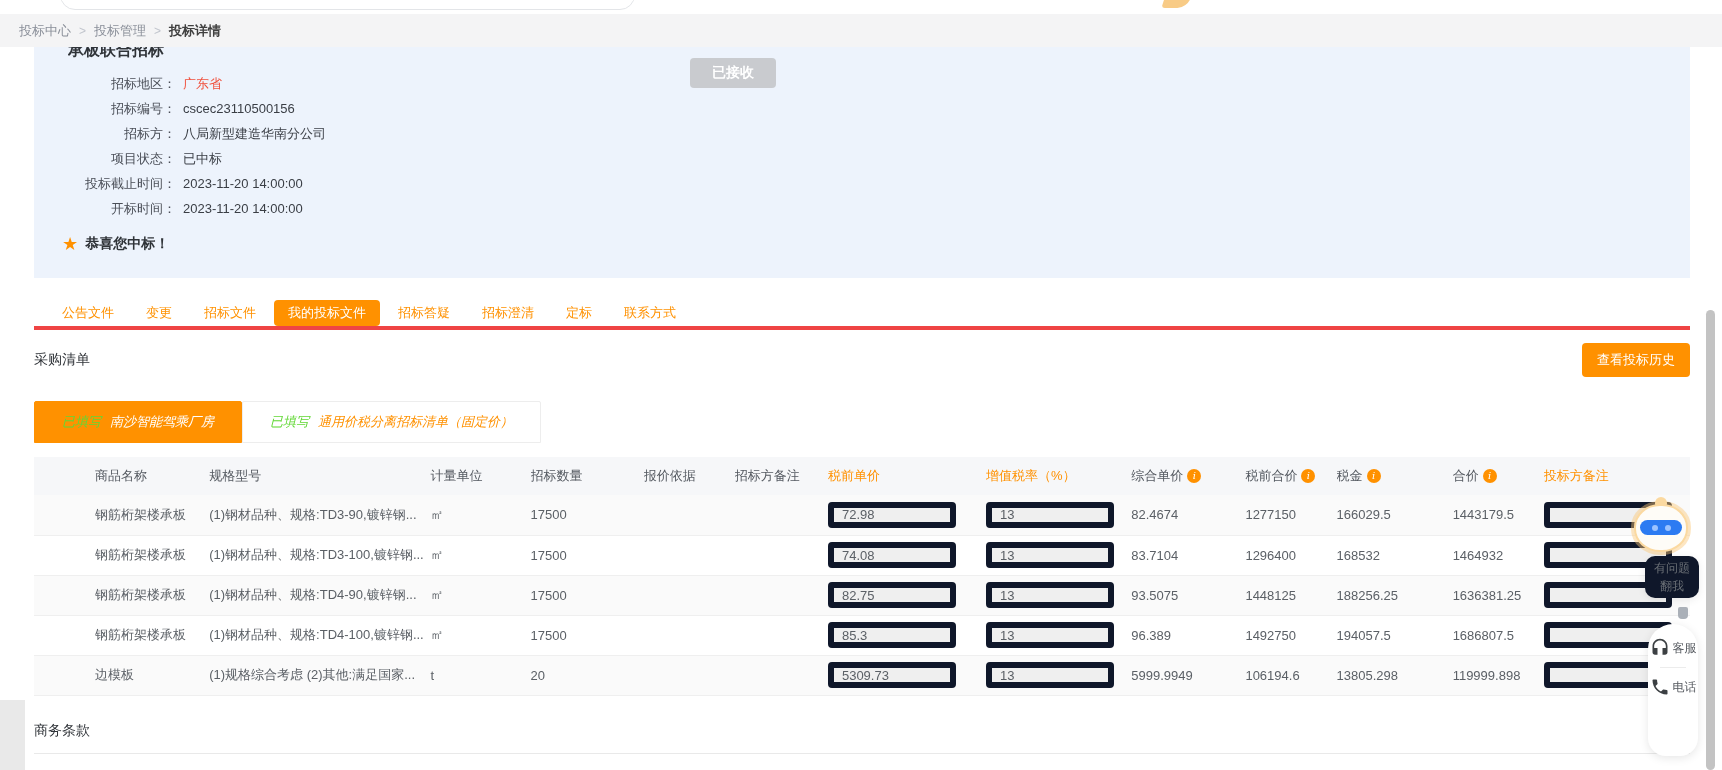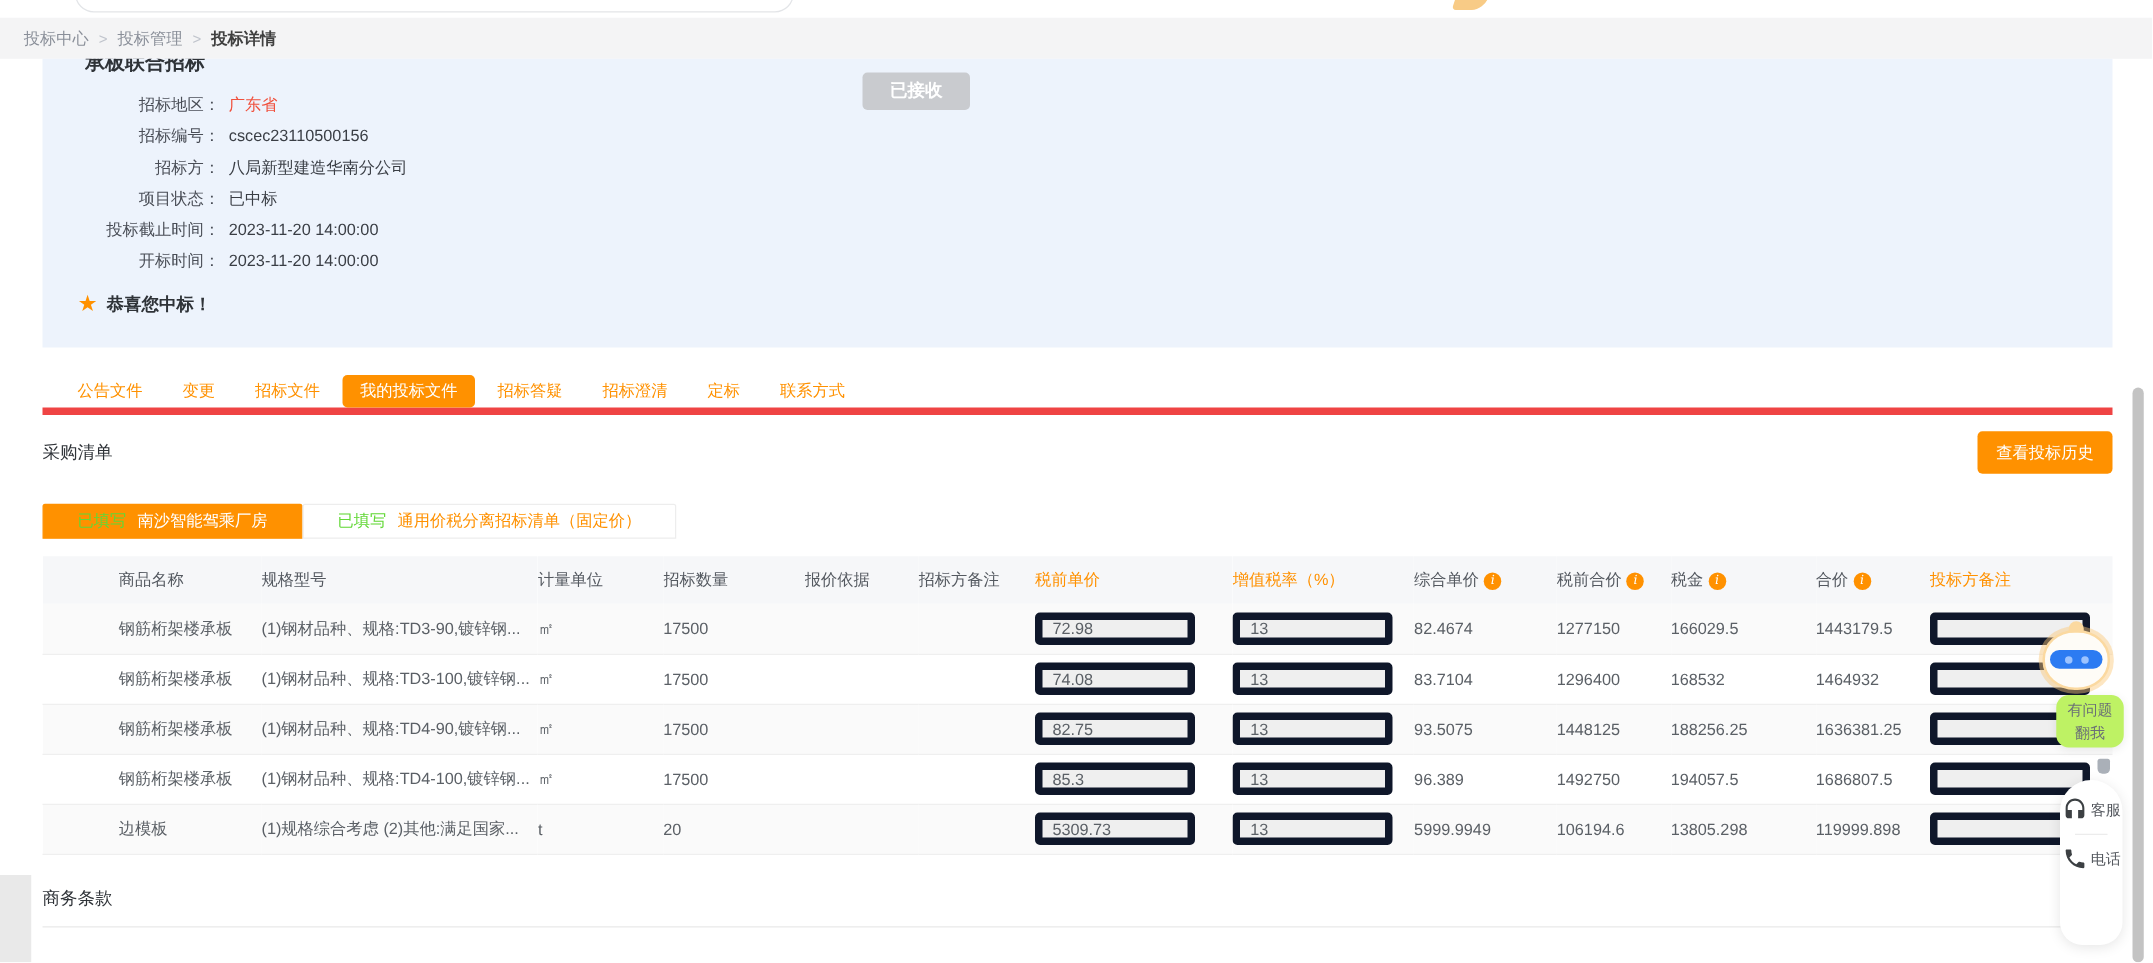--- a/index.html
+++ b/index.html
@@ -30,36 +30,36 @@
   .fields { margin-top:13px; }
   .field-row { display:flex; height:25px; line-height:25px; font-size:13px; }
   .f-label { width:142px; text-align:right; color:#4a4e57; }
   .f-value { margin-left:7px; color:#3a3e45; }
   .f-value.red { color:#f0503c; }
   .congrats { position:absolute; left:28px; top:186px; display:flex; align-items:center;
     font-size:14px; font-weight:bold; color:#2f3338; }
   .star-icon { color:#ff9100; font-size:18px; margin-right:7px; font-weight:normal; }
 
   
-  .tabs { display:flex; margin-top:22px; border-bottom:6px solid #ef4444; padding-left:14px; gap:4px;align-items:center; }
+  .tabs { display:flex; margin-top:22px; border-bottom:4px solid #ef4444; padding-left:14px; gap:4px;align-items:center; }
   .tab { padding:0 14px; height:26px; line-height:26px; font-size:13px; color:#ff9100;
     border-radius:4px; cursor:pointer; white-space:nowrap; }
   .tab.active { background:#ff9100; color:#fff; }
 
   
   .section-row { display:flex; align-items:center; justify-content:space-between; margin-top:13px; }
   .section-title { font-size:14px; color:#2f3338; }
   .history-btn { background:#ff9100; color:#fff; border:none; border-radius:4px; font-size:13px;
     padding:8px 15px; cursor:pointer; }
 
   
   .subtabs { display:flex; margin-top:24px; }
-  .subtab { height:28px; display:flex; align-items:center; justify-content:center; gap:9px;
+  .subtab { height:42px; display:flex; align-items:center; justify-content:center; gap:9px;
     font-size:13px; padding:0 27px; background:#fff; border:1px solid #ededed; color:#ff9100;
-    border-radius:2px 2px 0 0; cursor:pointer; white-space:nowrap; }
+    border-radius:2px 2px 0 0; cursor:pointer; white-space:nowrap;font-style:italic; }
   .subtab.active { background:#ff9100; border-color:#ff9100; color:#fff; }
   .st-status { color:#62d836; }
 
   
   .bid-table { width:100%; border-collapse:collapse; margin-top:14px; table-layout:fixed; }
   .bid-table th { background:#f6f7f9; height:38px; font-weight:normal; font-size:13px;
     color:#545960; text-align:left; padding:0; white-space:nowrap; overflow:hidden; }
   .bid-table td { height:40px; font-size:13px; color:#5b6066; padding:0;
     border-bottom:1px solid #efefef; white-space:nowrap; overflow:hidden; }
   .row-odd { background:#fafafa; }
@@ -78,21 +78,21 @@
 
   
   .mascot { position:absolute; left:1632px; top:500px; width:58px; height:54px; cursor:pointer; }
   .m-face { position:absolute; inset:4px 2px 2px 2px; background:#fefcf7; border:2px solid #fbd9a0;
     border-radius:48%; box-shadow:0 0 0 3px rgba(250,200,120,.45); }
   .m-visor { position:absolute; left:4px; right:4px; top:14px; height:15px; background:#2c7bf2;
     border-radius:8px; display:flex; align-items:center; justify-content:center; gap:7px; }
   .m-eye { width:6px; height:6px; background:#9cc3ff; border-radius:50%; }
   .m-knot { position:absolute; left:50%; top:-9px; transform:translateX(-50%); width:12px;
     height:9px; background:#fbd9a0; border-radius:6px 6px 2px 2px; }
-  .bubble { position:absolute; left:1645px; top:556px; width:54px; background:#bef264;
+  .bubble { position:absolute; left:1645px; top:556px; width:54px; background:#0f172a;
     border-radius:10px; box-shadow:0 2px 8px rgba(0,0,0,0.08); text-align:center; font-size:12px;
     color:#6b7076; line-height:18px; padding:3px 0; }
   .badge { position:absolute; left:1678px; top:607px; width:10px; height:12px; background:#aab0b8;
     border-radius:2px 2px 4px 4px; }
   .side-pill { position:absolute; left:1648px; top:624px; width:50px; height:132px; background:#fff;
     border-radius:25px 25px 18px 18px; box-shadow:0 2px 10px rgba(0,0,0,0.10);
     display:flex; flex-direction:column; align-items:center; padding-top:14px; }
   .pill-item { display:flex; flex-direction:row; align-items:center; gap:3px; cursor:pointer;font-family:Liberation Serif, serif; }
   .pill-label { font-size:12px; color:#55595f; }
   .pill-divider { width:26px; height:1px; background:#ececec; margin:9px 0; }

